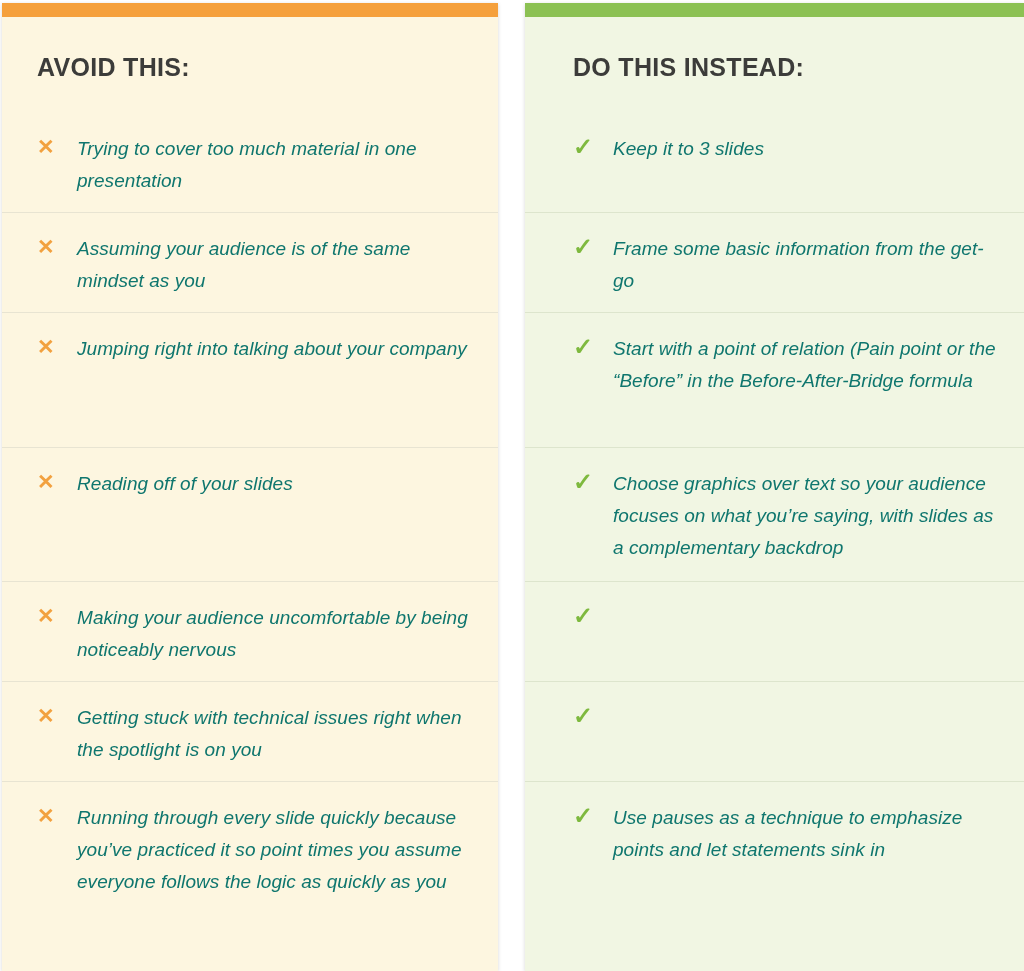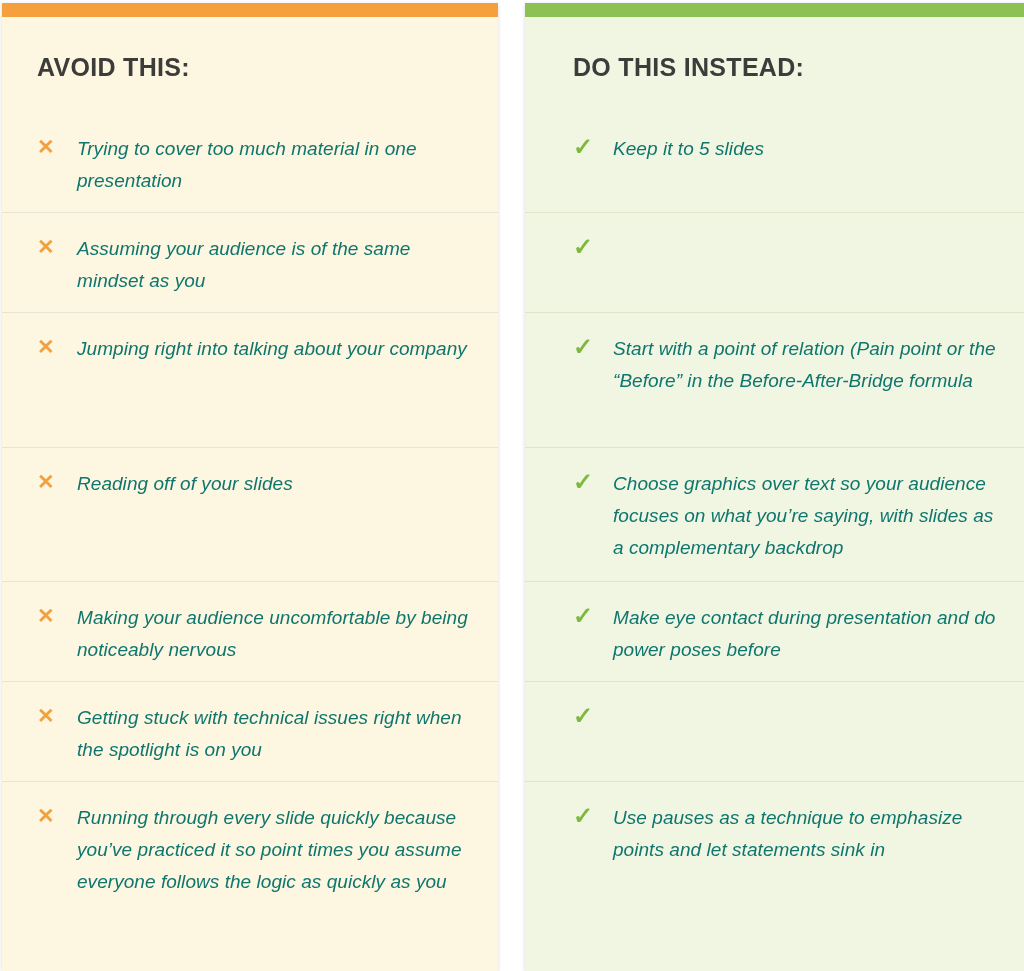--- a/index.html
+++ b/index.html
@@ -162,40 +162,40 @@
     </div>
   </div>
 
   <div class="column col-do">
     <div class="accent-bar"></div>
     <div class="col-header">DO THIS INSTEAD:</div>
     <div class="rows">
 
       <div class="row">
         <span class="row-icon icon-check">✓</span>
-        <span class="row-text">Keep it to 5 slides</span>
-      </div>
-
-      <div class="row">
-        <span class="row-icon icon-check">✓</span>
+        <span class="row-text">Keep it to 3 slides</span>
+      </div>
+
+      <div class="row">
+        <span class="row-icon icon-check">✓</span>
+        <span class="row-text">Frame some basic information from the get-go</span>
       </div>
 
       <div class="row">
         <span class="row-icon icon-check">✓</span>
         <span class="row-text">Start with a point of relation (Pain point or the “Before” in the Before-After-Bridge formula</span>
       </div>
 
       <div class="row">
         <span class="row-icon icon-check">✓</span>
         <span class="row-text">Choose graphics over text so your audience focuses on what you’re saying, with slides as a complementary backdrop</span>
       </div>
 
       <div class="row">
         <span class="row-icon icon-check">✓</span>
-        <span class="row-text">Make eye contact during presentation and do power poses before</span>
       </div>
 
       <div class="row">
         <span class="row-icon icon-check">✓</span>
       </div>
 
       <div class="row">
         <span class="row-icon icon-check">✓</span>
         <span class="row-text">Use pauses as a technique to emphasize points and let statements sink in</span>
       </div>

